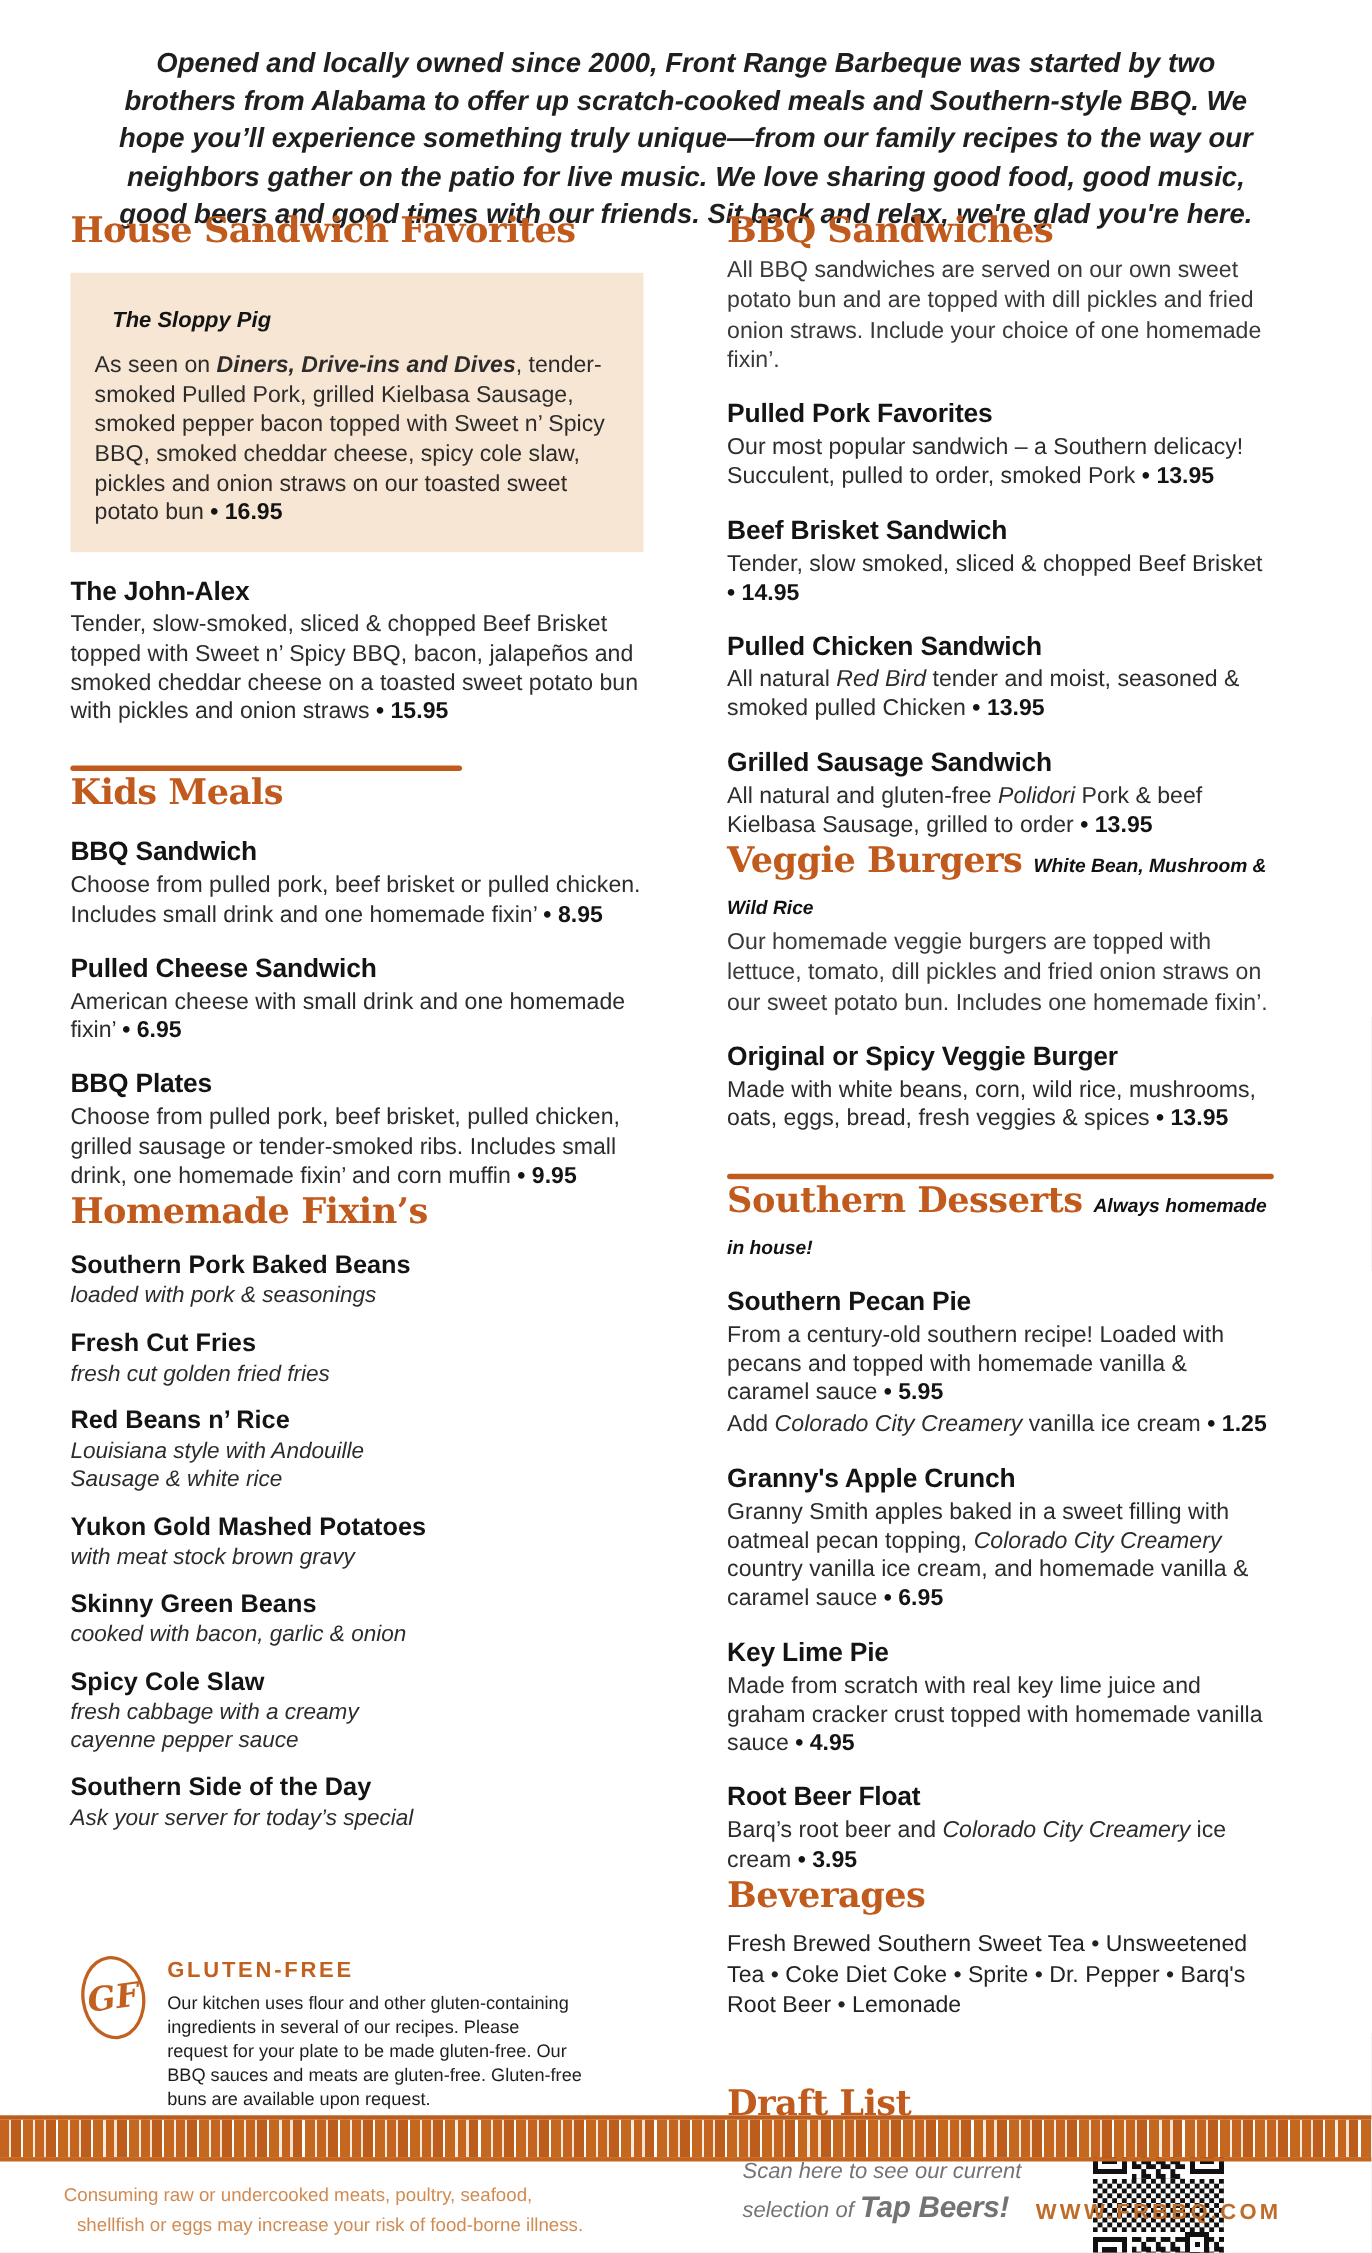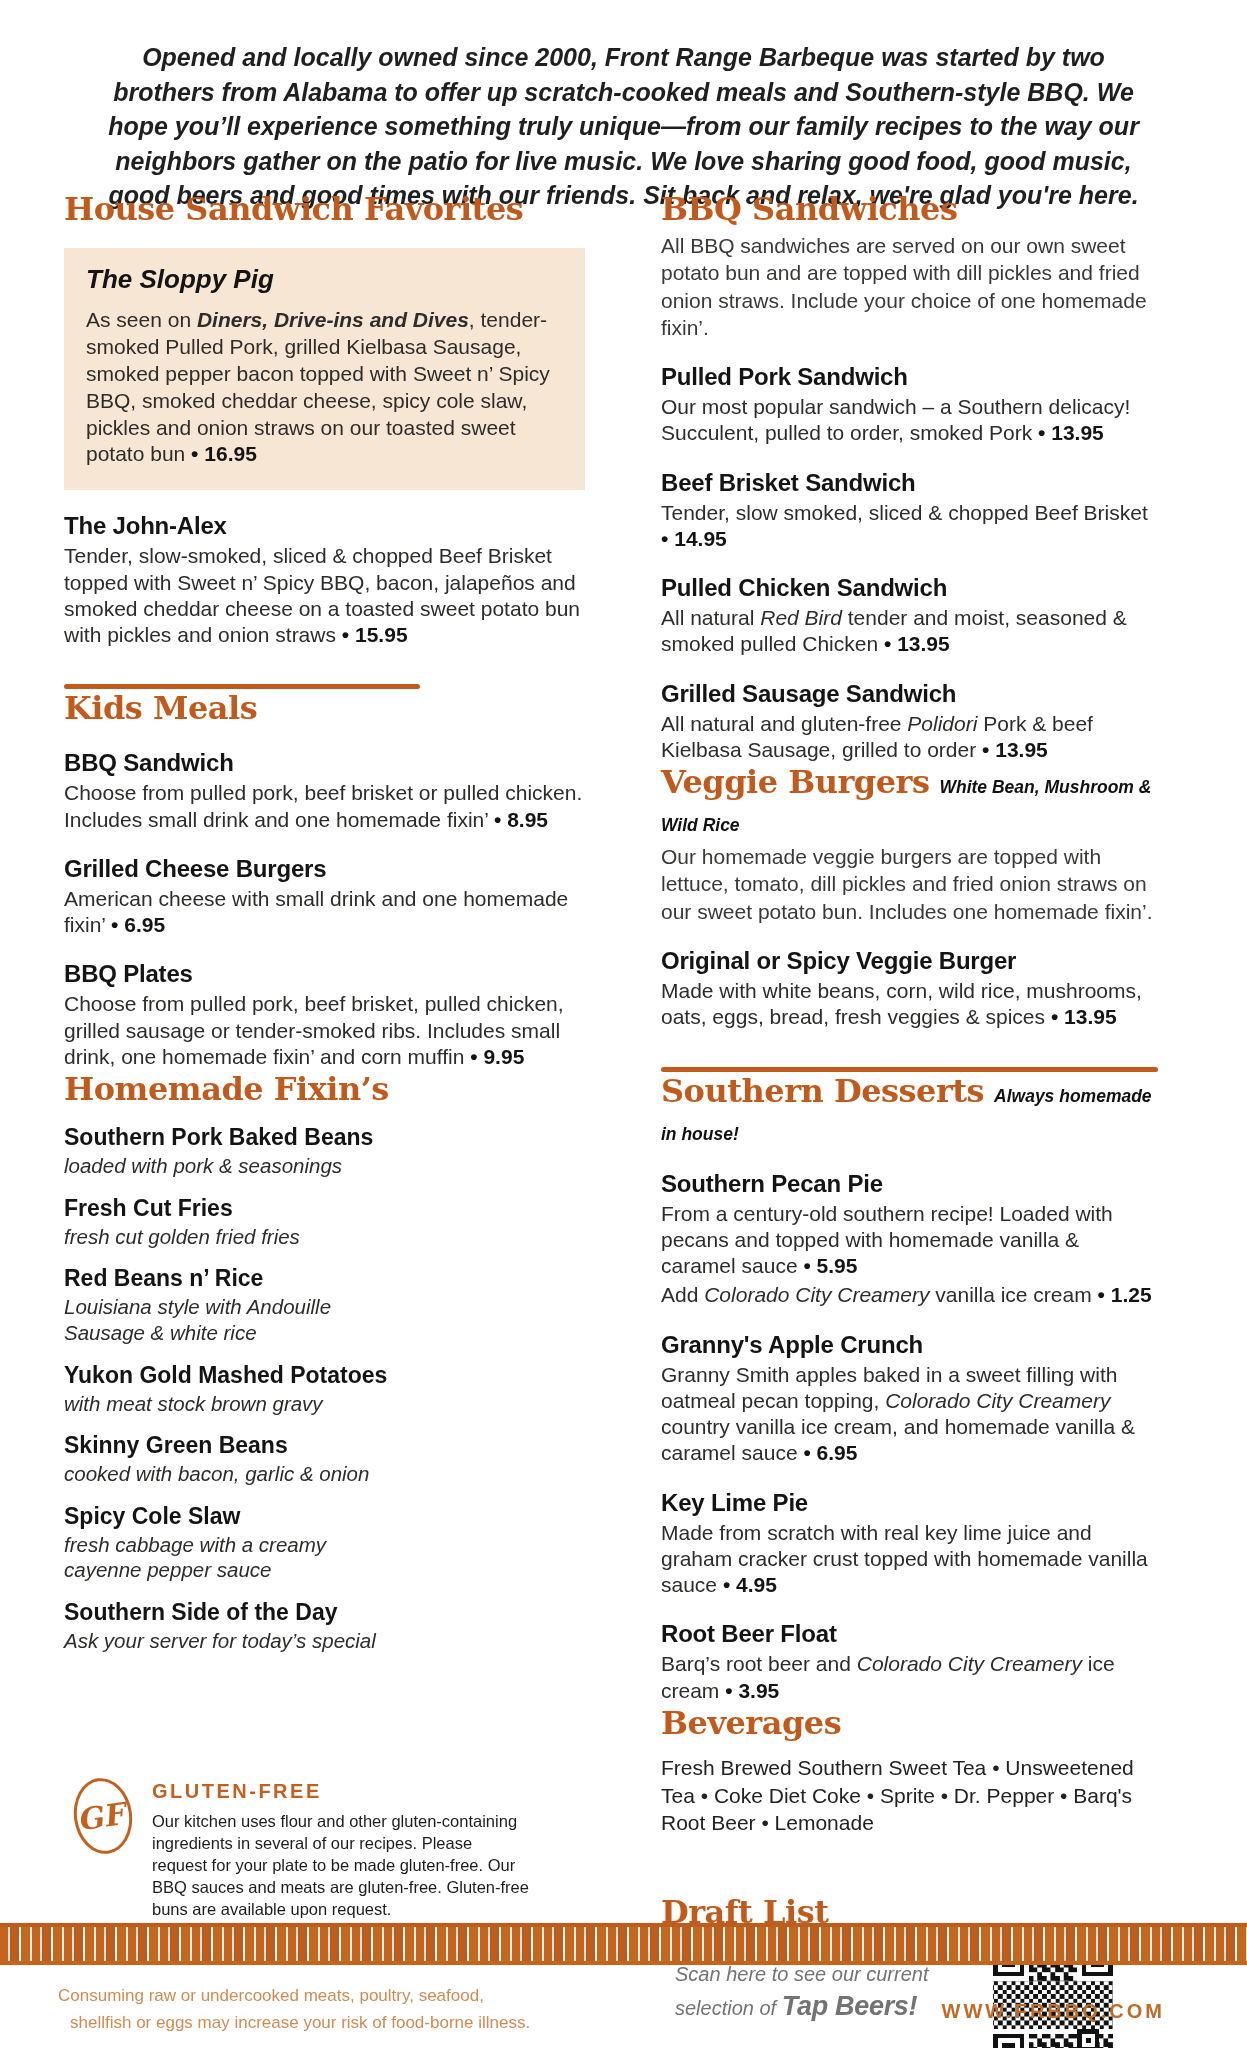--- a/index.html
+++ b/index.html
@@ -51,21 +51,21 @@
   .section-gap-md{margin-top:36px;}
   .section-gap-lg{margin-top:50px;}
 
   .sloppy-box{
     margin-top:20px;
     background:#f8e6d4;
     padding:16px 22px 22px;
     box-sizing:border-box;
   }
   .sloppy-box h3{
-    font-size:26px;font-style:italic;font-weight:bold;color:#141414;margin:0;
+    font-size:20px;font-style:italic;font-weight:bold;color:#141414;margin:16px;
   }
   .sloppy-box p{margin:12px 0 0;font-size:21px;line-height:1.28;}
   .sloppy-box .em{font-weight:bold;font-style:italic;}
 
   .item{margin-top:22px;}
   .item h3{font-size:24px;font-weight:bold;color:#141414;margin:0;letter-spacing:-0.2px;}
   .item p{margin:3px 0 0;font-size:21px;line-height:1.25;}
   .em{font-style:italic;}
   b.price{color:#141414;white-space:nowrap;}
   b.price .dot{font-style:normal;}
@@ -157,21 +157,21 @@
 
     <div class="divider left-div"></div>
 
     <h2 class="section section-gap-sm">Kids Meals</h2>
 
     <div class="item">
       <h3>BBQ Sandwich</h3>
       <p><span>Choose from pulled pork, beef brisket or pulled chicken. Includes small drink and one homemade fixin’</span> <b class="price"><span class="dot">•</span> <span>8.95</span></b></p>
     </div>
     <div class="item">
-      <h3>Grilled Cheese Burgers</h3>
+      <h3>Pulled Cheese Sandwich</h3>
       <p><span>American cheese with small drink and one homemade fixin’</span> <b class="price"><span class="dot">•</span> <span>6.95</span></b></p>
     </div>
     <div class="item">
       <h3>BBQ Plates</h3>
       <p><span>Choose from pulled pork, beef brisket, pulled chicken, grilled sausage or tender-smoked ribs. Includes small drink, one homemade fixin’ and corn muffin</span> <b class="price"><span class="dot">•</span> <span>9.95</span></b></p>
     </div>
 
     <h2 class="section section-gap-lg">Homemade Fixin’s</h2>
 
     <div class="fixin">
@@ -204,21 +204,21 @@
     </div>
 
   </div>
 
   <div class="col col-right">
 
     <h2 class="section">BBQ Sandwiches</h2>
     <p class="col-intro">All BBQ sandwiches are served on our own sweet potato bun and are topped with dill pickles and fried onion straws. Include your choice of one homemade fixin’.</p>
 
     <div class="item">
-      <h3>Pulled Pork Sandwich</h3>
+      <h3>Pulled Pork Favorites</h3>
       <p><span>Our most popular sandwich – a Southern delicacy! Succulent, pulled to order, smoked Pork</span><span class="em"></span><span></span> <b class="price"><span class="dot">•</span> <span>13.95</span></b></p>
     </div>
     <div class="item">
       <h3>Beef Brisket Sandwich</h3>
       <p><span>Tender, slow smoked, sliced &amp; chopped Beef Brisket</span><span class="em"></span><span></span> <b class="price"><span class="dot">•</span> <span>14.95</span></b></p>
     </div>
     <div class="item">
       <h3>Pulled Chicken Sandwich</h3>
       <p><span>All natural </span><span class="em">Red Bird</span><span> tender and moist, seasoned &amp; smoked pulled Chicken</span> <b class="price"><span class="dot">•</span> <span>13.95</span></b></p>
     </div>

